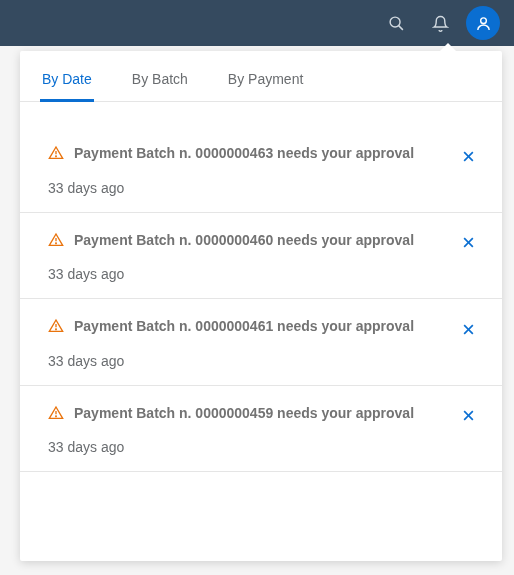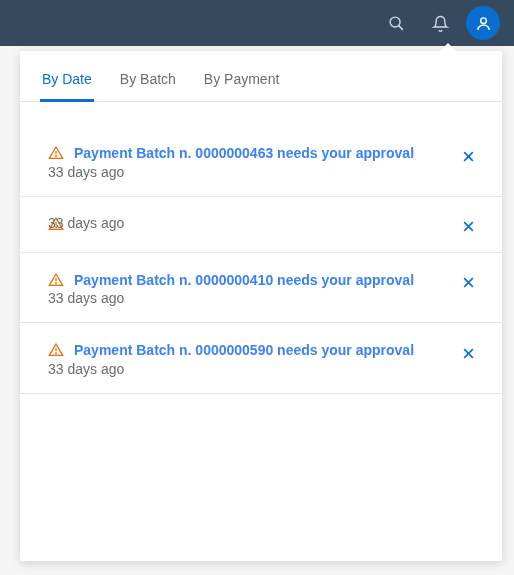--- a/index.html
+++ b/index.html
@@ -61,21 +61,21 @@
       right: 46px;
       width: 0;
       height: 0;
       border-left: 8px solid transparent;
       border-right: 8px solid transparent;
       border-bottom: 8px solid #fff;
     }
     .tabs {
       display: flex;
       padding: 20px 34px 0 22px;
-      gap: 28px;
+      gap: 40px;
       border-bottom: 1px solid #e5e5e5;
     }
     .tab {
       font-size: 14px;
       color: #6a6d70;
       padding-bottom: 14px;
       cursor: pointer;
       position: relative;
     }
     .tab.active {
@@ -105,26 +105,27 @@
       margin-right: 10px;
       margin-top: 1px;
     }
     .notif-content {
       flex: 1;
       padding-right: 40px;
     }
     .notif-title {
       font-size: 14px;
       font-weight: 700;
-      color: #3b82f6;
+      color: #737373;
       line-height: 1.4;
     }
     .notif-time {
       font-size: 14px;
       color: #6a6d70;
+      margin-top: 16px;
       margin-left: -26px;
     }
     .notif-close {
       position: absolute;
       right: 24px;
       top: 20px;
       cursor: pointer;
       color: #0a6ed1;
       display: flex;
       align-items: center;
@@ -188,60 +189,61 @@
 
     <div class="notif-item">
       <span class="notif-icon">
         <svg width="16" height="16" viewBox="0 0 24 24" fill="none" stroke="#e9730c" stroke-width="2">
           <path d="M12 3 L22 20 L2 20 Z"></path>
           <line x1="12" y1="9" x2="12" y2="14"></line>
           <circle cx="12" cy="17" r="0.6" fill="#e9730c"></circle>
         </svg>
       </span>
       <div class="notif-content">
-        <div class="notif-time">33 days ago</div>
-      </div>
-      <span class="notif-close">
-        <svg width="13" height="13" viewBox="0 0 24 24" fill="none" stroke="currentColor" stroke-width="3">
-          <line x1="4" y1="4" x2="20" y2="20"></line>
-          <line x1="20" y1="4" x2="4" y2="20"></line>
-        </svg>
-      </span>
-    </div>
-
-    <div class="notif-item">
-      <span class="notif-icon">
-        <svg width="16" height="16" viewBox="0 0 24 24" fill="none" stroke="#e9730c" stroke-width="2">
-          <path d="M12 3 L22 20 L2 20 Z"></path>
-          <line x1="12" y1="9" x2="12" y2="14"></line>
-          <circle cx="12" cy="17" r="0.6" fill="#e9730c"></circle>
-        </svg>
-      </span>
-      <div class="notif-content">
-        <div class="notif-title">Payment Batch n. 0000000410 needs your approval</div>
-        <div class="notif-time">33 days ago</div>
-      </div>
-      <span class="notif-close">
-        <svg width="13" height="13" viewBox="0 0 24 24" fill="none" stroke="currentColor" stroke-width="3">
-          <line x1="4" y1="4" x2="20" y2="20"></line>
-          <line x1="20" y1="4" x2="4" y2="20"></line>
-        </svg>
-      </span>
-    </div>
-
-    <div class="notif-item">
-      <span class="notif-icon">
-        <svg width="16" height="16" viewBox="0 0 24 24" fill="none" stroke="#e9730c" stroke-width="2">
-          <path d="M12 3 L22 20 L2 20 Z"></path>
-          <line x1="12" y1="9" x2="12" y2="14"></line>
-          <circle cx="12" cy="17" r="0.6" fill="#e9730c"></circle>
-        </svg>
-      </span>
-      <div class="notif-content">
-        <div class="notif-title">Payment Batch n. 0000000590 needs your approval</div>
+        <div class="notif-title">Payment Batch n. 0000000460 needs your approval</div>
+        <div class="notif-time">33 days ago</div>
+      </div>
+      <span class="notif-close">
+        <svg width="13" height="13" viewBox="0 0 24 24" fill="none" stroke="currentColor" stroke-width="3">
+          <line x1="4" y1="4" x2="20" y2="20"></line>
+          <line x1="20" y1="4" x2="4" y2="20"></line>
+        </svg>
+      </span>
+    </div>
+
+    <div class="notif-item">
+      <span class="notif-icon">
+        <svg width="16" height="16" viewBox="0 0 24 24" fill="none" stroke="#e9730c" stroke-width="2">
+          <path d="M12 3 L22 20 L2 20 Z"></path>
+          <line x1="12" y1="9" x2="12" y2="14"></line>
+          <circle cx="12" cy="17" r="0.6" fill="#e9730c"></circle>
+        </svg>
+      </span>
+      <div class="notif-content">
+        <div class="notif-title">Payment Batch n. 0000000461 needs your approval</div>
+        <div class="notif-time">33 days ago</div>
+      </div>
+      <span class="notif-close">
+        <svg width="13" height="13" viewBox="0 0 24 24" fill="none" stroke="currentColor" stroke-width="3">
+          <line x1="4" y1="4" x2="20" y2="20"></line>
+          <line x1="20" y1="4" x2="4" y2="20"></line>
+        </svg>
+      </span>
+    </div>
+
+    <div class="notif-item">
+      <span class="notif-icon">
+        <svg width="16" height="16" viewBox="0 0 24 24" fill="none" stroke="#e9730c" stroke-width="2">
+          <path d="M12 3 L22 20 L2 20 Z"></path>
+          <line x1="12" y1="9" x2="12" y2="14"></line>
+          <circle cx="12" cy="17" r="0.6" fill="#e9730c"></circle>
+        </svg>
+      </span>
+      <div class="notif-content">
+        <div class="notif-title">Payment Batch n. 0000000459 needs your approval</div>
         <div class="notif-time">33 days ago</div>
       </div>
       <span class="notif-close">
         <svg width="13" height="13" viewBox="0 0 24 24" fill="none" stroke="currentColor" stroke-width="3">
           <line x1="4" y1="4" x2="20" y2="20"></line>
           <line x1="20" y1="4" x2="4" y2="20"></line>
         </svg>
       </span>
     </div>
 

